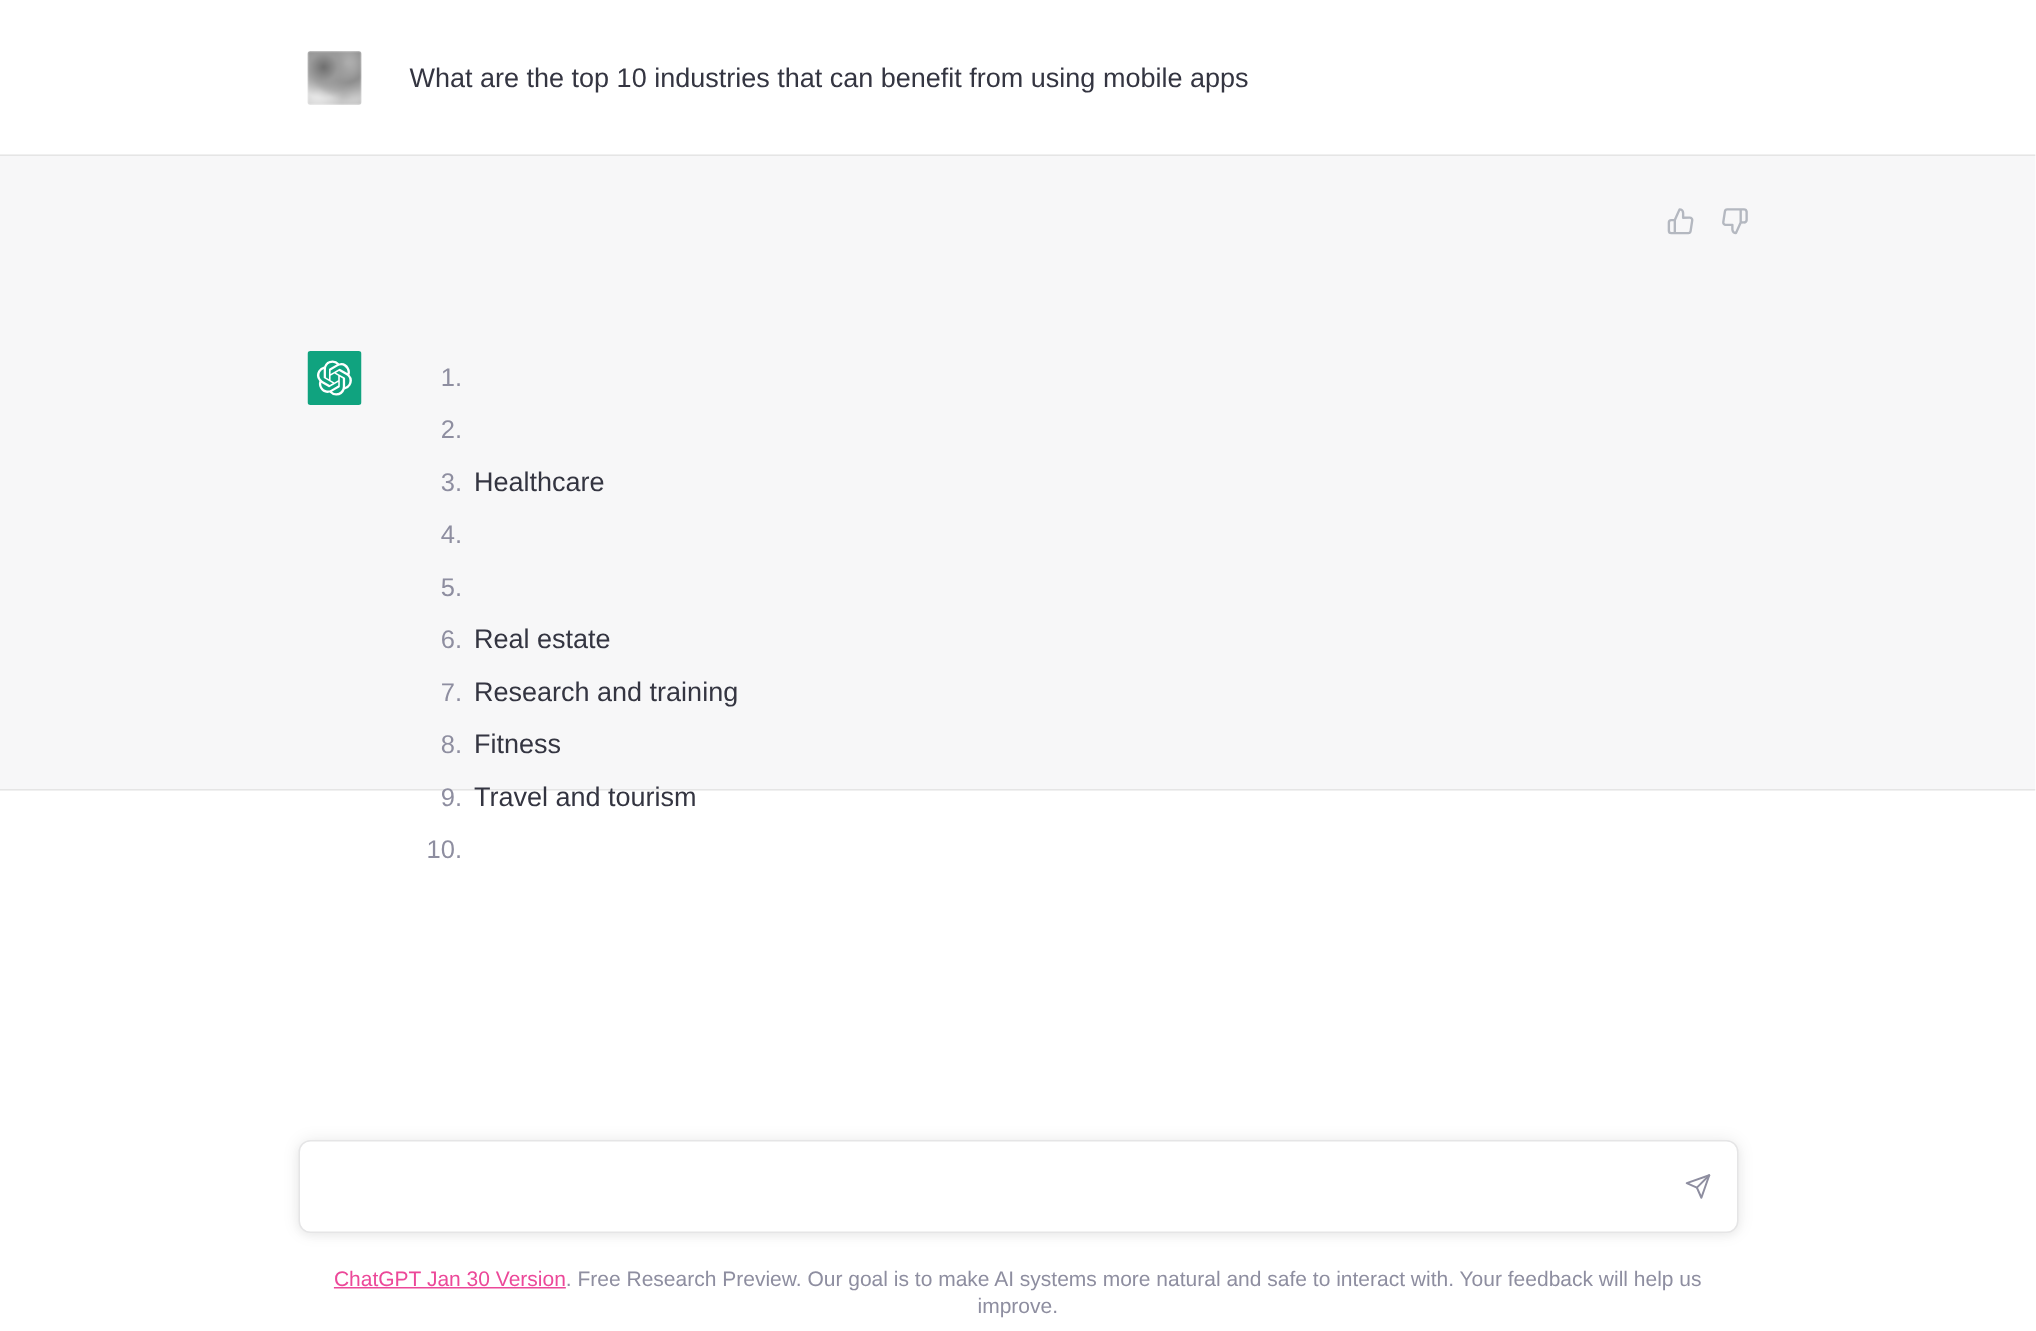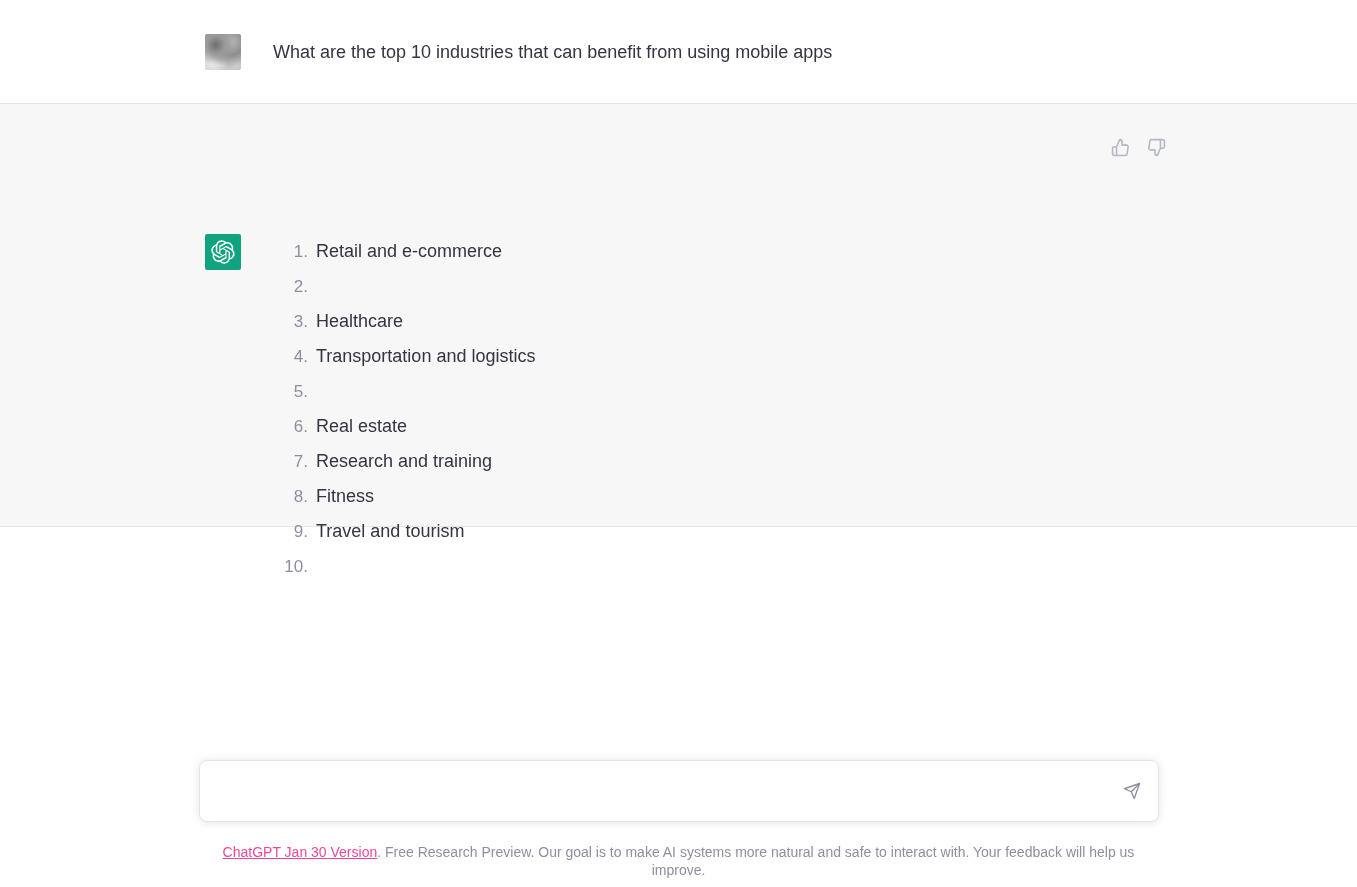--- a/index.html
+++ b/index.html
@@ -72,23 +72,23 @@
     width: 36px;
     height: 36px;
     background: #10a37f;
     display: flex;
     align-items: center;
     justify-content: center;
   }
   .avatar-bot svg { display: block; }
 
   .msg-body {
+    padding-left: 32px;
     flex: 1;
     min-width: 0;
-    margin-left: 32px;
   }
 
   .user-text {
     font-size: 18px;
     line-height: 26px;
     color: #343541;
     white-space: pre-wrap;
   }
 
   
@@ -234,32 +234,30 @@
         <div class="avatar-bot">
           <svg width="24" height="24" viewBox="0 0 41 41" fill="none" xmlns="http://www.w3.org/2000/svg">
             <path d="M37.532 16.87a9.96 9.96 0 0 0-.856-8.184 10.08 10.08 0 0 0-10.855-4.835A9.96 9.96 0 0 0 18.305.5a10.08 10.08 0 0 0-9.614 6.977 9.97 9.97 0 0 0-6.664 4.834 10.08 10.08 0 0 0 1.24 11.817 9.95 9.95 0 0 0 .856 8.185 10.08 10.08 0 0 0 10.855 4.835 9.95 9.95 0 0 0 7.516 3.35 10.08 10.08 0 0 0 9.617-6.981 9.97 9.97 0 0 0 6.663-4.834 10.08 10.08 0 0 0-1.243-11.813zM22.498 37.886a7.5 7.5 0 0 1-4.799-1.735l.237-.134 7.964-4.6a1.3 1.3 0 0 0 .655-1.134V19.054l3.366 1.944a.12.12 0 0 1 .066.092v9.299a7.51 7.51 0 0 1-7.49 7.496zM6.392 31.006a7.47 7.47 0 0 1-.894-5.023l.237.142 7.97 4.6a1.29 1.29 0 0 0 1.302 0l9.734-5.62v3.888a.12.12 0 0 1-.048.103l-8.055 4.649a7.5 7.5 0 0 1-10.246-2.74zM4.297 13.62A7.47 7.47 0 0 1 8.2 10.333v9.458a1.29 1.29 0 0 0 .649 1.13l9.687 5.594-3.366 1.944a.12.12 0 0 1-.114 0l-8.05-4.653a7.51 7.51 0 0 1-2.708-10.186zm27.658 6.438-9.74-5.673 3.367-1.944a.12.12 0 0 1 .113 0l8.05 4.653a7.5 7.5 0 0 1-1.158 13.528v-9.458a1.3 1.3 0 0 0-.632-1.106zm3.35-5.043-.237-.142-7.965-4.638a1.3 1.3 0 0 0-1.308 0l-9.733 5.62v-3.888a.12.12 0 0 1 .048-.103l8.05-4.643a7.5 7.5 0 0 1 11.14 7.762zm-21.104 6.93-3.367-1.944a.12.12 0 0 1-.065-.098v-9.28a7.5 7.5 0 0 1 12.293-5.756l-.236.134-7.965 4.6a1.3 1.3 0 0 0-.654 1.132zm1.829-3.943 4.335-2.502 4.34 2.501v5.003l-4.328 2.501-4.34-2.5z" fill="#ffffff"></path>
           </svg>
         </div>
       </div>
       <div class="msg-body">
         <ol class="answer-list" id="answer-list">
             <li>
               <span class="li-num">1.</span>
-              <span class="li-text">Retail and e-commerce</span>
             </li>
             <li>
               <span class="li-num">2.</span>
             </li>
             <li>
               <span class="li-num">3.</span>
               <span class="li-text">Healthcare</span>
             </li>
             <li>
               <span class="li-num">4.</span>
-              <span class="li-text">Transportation and logistics</span>
             </li>
             <li>
               <span class="li-num">5.</span>
             </li>
             <li>
               <span class="li-num">6.</span>
               <span class="li-text">Real estate</span>
             </li>
             <li>
               <span class="li-num">7.</span>

